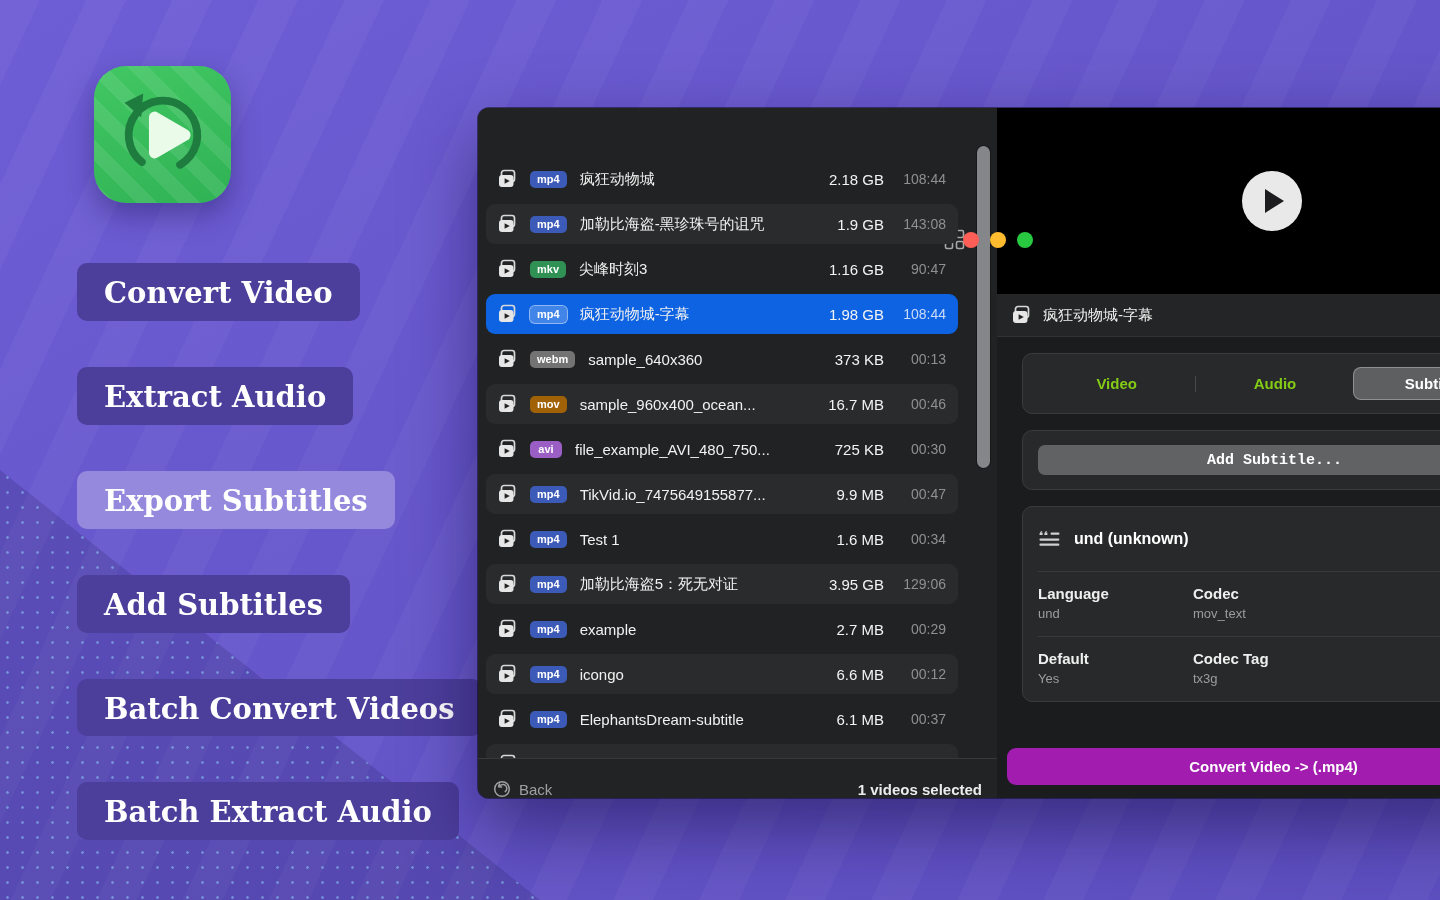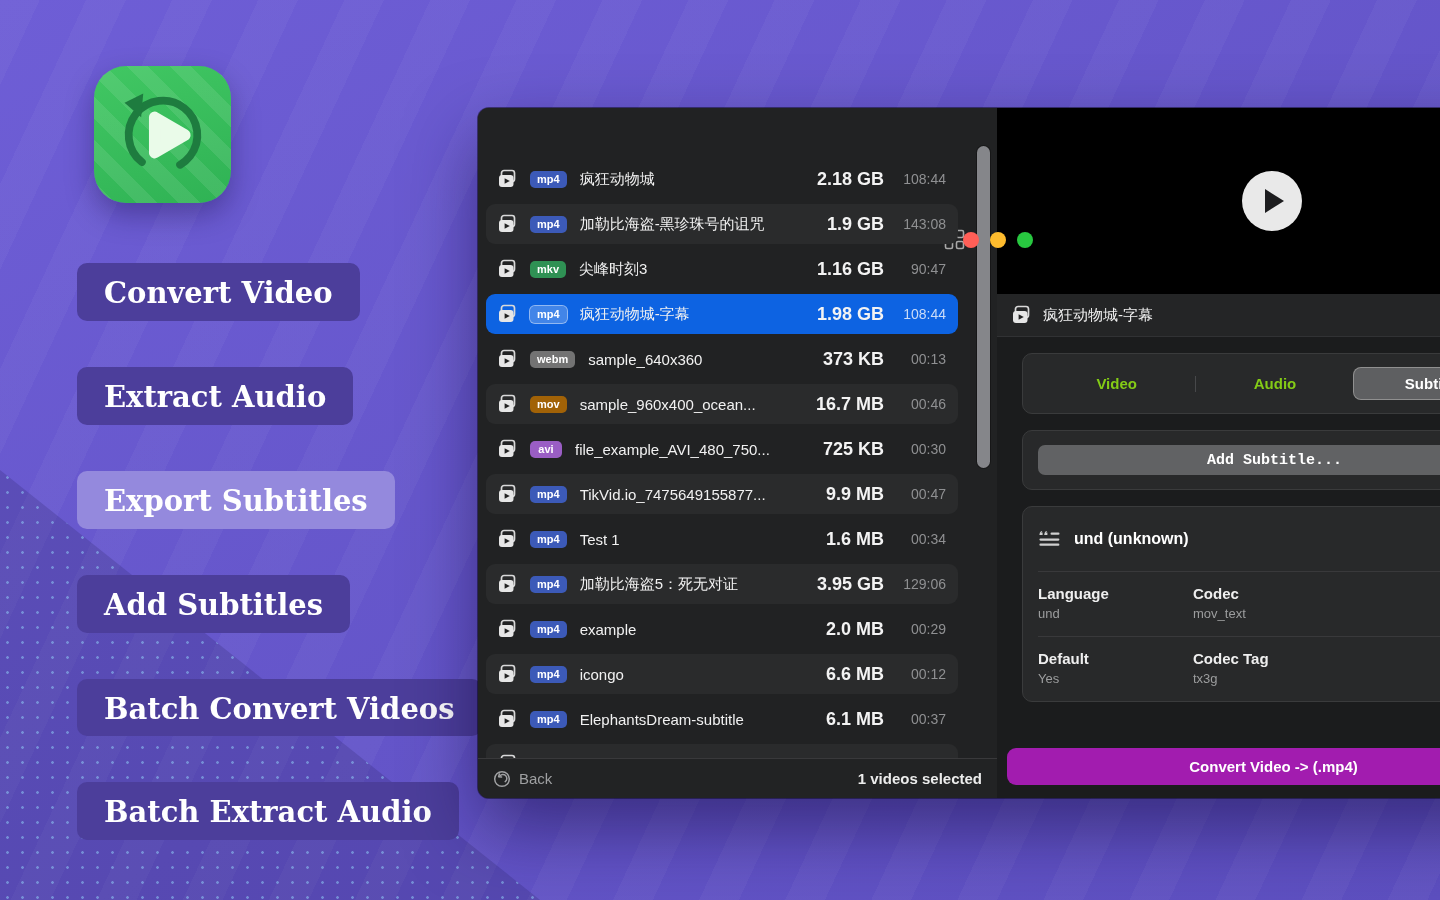--- a/index.html
+++ b/index.html
@@ -70,30 +70,30 @@
   .badge {
     margin-left:12px; flex:0 0 auto;
     font-size:11px; font-weight:bold; color:#fff;
     padding:2.5px 7px; border-radius:5px; min-width:32px; text-align:center;
   }
   .row.selected .badge { background:rgba(255,255,255,0.22) !important; box-shadow:0 0 0 1px rgba(255,255,255,0.55); }
   .row .title {
     margin-left:13px; flex:1 1 auto; overflow:hidden; white-space:nowrap;
     font-size:15px; color:#f1f1f1;
   }
-  .row .size { flex:0 0 auto; font-size:18px; font-weight:700; color:#f3f3f3; }
+  .row .size { flex:0 0 auto; font-size:15px; font-weight:400; color:#f3f3f3; }
   .row .dur  { flex:0 0 auto; margin-left:10px; min-width:52px; text-align:right; font-size:14px; color:#8f9092; }
   .row.selected .dur { color:#cadcf8; }
   .pane-scrollbar {
     position:absolute; right:7px; top:38px; width:13px; height:322px;
     border-radius:7px; background:#85868a; box-shadow:0 0 0 1px rgba(0,0,0,0.3);
   }
   .list-footer {
     position:absolute; left:0; right:0; bottom:0; height:40px;
-    border-top:1px solid #39393b; display:flex; align-items:center;
+    border-top:1px solid #39393b; display:flex; align-items:flex-end;
     justify-content:space-between; padding:0 15px; background:#222324;
   }
   .back-btn { display:flex; align-items:center; gap:8px; color:#9fa0a2; font-size:15px; cursor:pointer; }
   .sel-count { color:#ececec; font-size:15px; font-weight:600; }
   
   .pane-right { position:relative; flex:1; background:#1b1c1d; }
   .preview { height:186px; background:#000; display:flex; align-items:center; justify-content:center; }
   .play-circle {
     width:60px; height:60px; border-radius:50%; background:#e9e9e9;
     display:flex; align-items:center; justify-content:center; cursor:pointer;
@@ -320,21 +320,21 @@
         <div class="row">
     <span class="stack-icon">
       <svg width="20" height="20" viewBox="0 0 20 20">
         <rect x="3.5" y="1.5" width="13" height="11" rx="2.5" fill="none" stroke="#d9d9d9" stroke-width="1.7"></rect>
         <rect x="1" y="6" width="14.5" height="12" rx="3" fill="#e6e6e6"></rect>
         <path d="M6.6 9.2 L11.8 12 L6.6 14.8 Z" fill="#222"></path>
       </svg>
     </span>
     <span class="badge" style="background: rgb(60, 90, 184);">mp4</span>
     <span class="title">example</span>
-    <span class="size">2.0 MB</span>
+    <span class="size">2.7 MB</span>
     <span class="dur">00:29</span>
   </div>
         <div class="row shaded">
     <span class="stack-icon">
       <svg width="20" height="20" viewBox="0 0 20 20">
         <rect x="3.5" y="1.5" width="13" height="11" rx="2.5" fill="none" stroke="#d9d9d9" stroke-width="1.7"></rect>
         <rect x="1" y="6" width="14.5" height="12" rx="3" fill="#e6e6e6"></rect>
         <path d="M6.6 9.2 L11.8 12 L6.6 14.8 Z" fill="#222"></path>
       </svg>
     </span>

